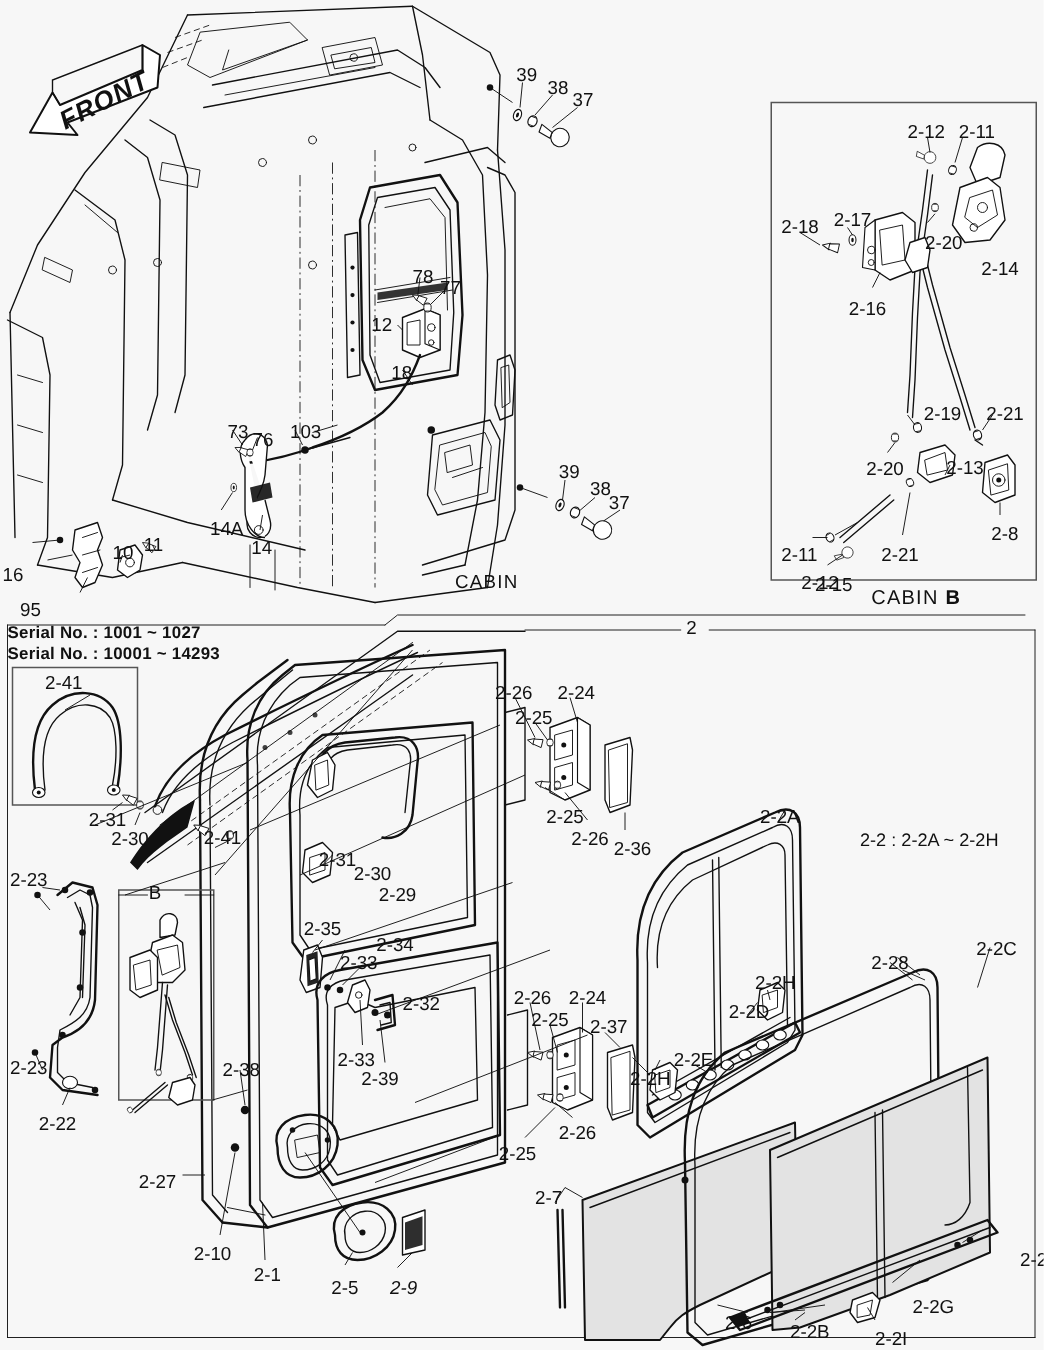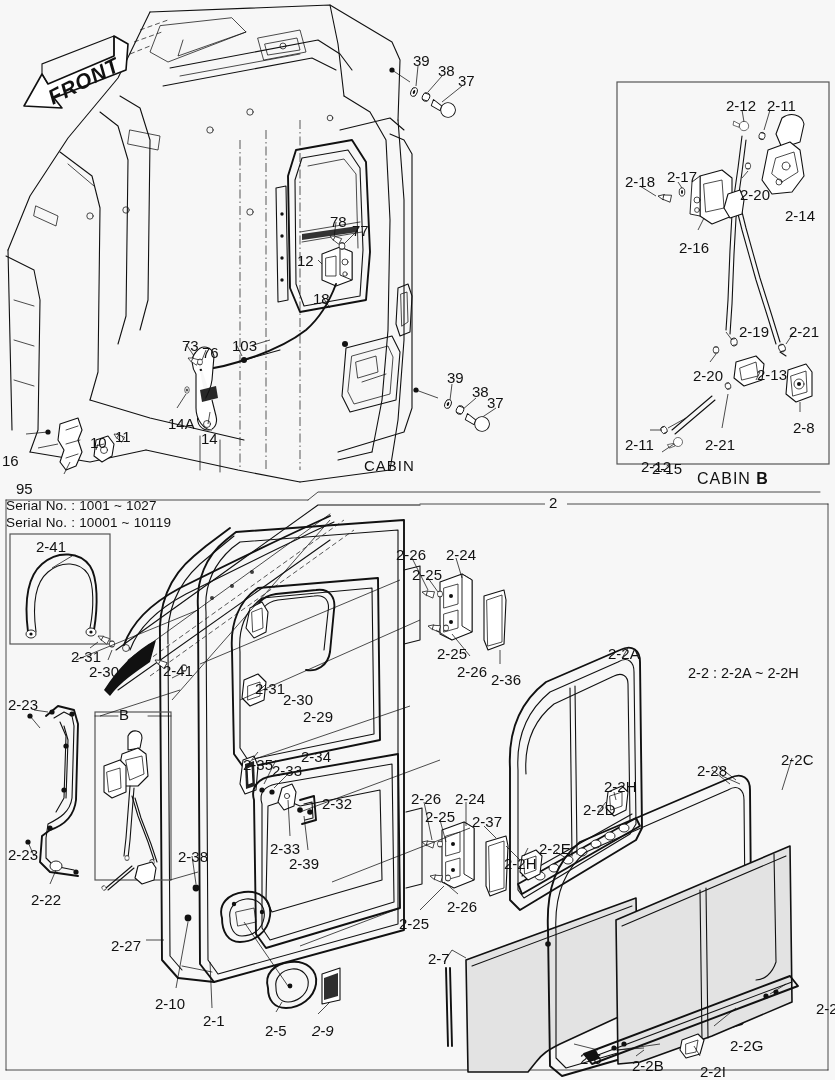--- a/index.html
+++ b/index.html
@@ -7,21 +7,21 @@
   body{font-family:"Liberation Sans",sans-serif;}
   #sheet{
     position:relative;width:835px;height:1080px;
     background:#f7f7f7;overflow:hidden;
   }
   #sheet svg.art{position:absolute;left:0;top:0;width:835px;height:1080px;}
   .lbl{
     position:absolute;font-family:"Liberation Sans",sans-serif;
     font-size:15px;color:#111;white-space:nowrap;letter-spacing:0px;
   }
-  .lbl.ser{font-size:13.5px;letter-spacing:.2px;}
+  .lbl.ser{font-size:13.5px;letter-spacing:.2px;font-weight:bold;}
   .lbl.detail{font-size:16px;letter-spacing:1px;}
   .lbl.detail b{font-weight:bold;}
   .lbl.rng{font-size:14.5px;}
   .frontword{
     position:absolute;font-size:21px;font-style:italic;font-weight:bold;
     color:#111;font-family:"Liberation Sans",sans-serif;
     transform:rotate(-27deg);transform-origin:left top;letter-spacing:1px;
   }
   .cabinword{position:absolute;font-size:15px;letter-spacing:1px;color:#111;}
 </style>
@@ -640,21 +640,21 @@
 
   <svg style="position:absolute;left:18px;top:30px;width:118px;height:88px;">
     <path d="M96,6 L110,14 L108,40 L36,68 L44,78 L6,76 L24,44 L30,54 L96,26 Z" fill="#fff" stroke="#111" stroke-width="1.6" stroke-linejoin="round"></path>
     <path d="M96,6 L24,34 L24,44 M30,54 L24,44 M96,26 L96,6" fill="none" stroke="#111" stroke-width="1.1"></path>
   </svg>
   <div class="frontword" style="left:44px;top:88px;">FRONT</div>
 
   <div class="cabinword" style="left:364px;top:457px;">CABIN</div>
 
   <div class="lbl ser" style="left:6px;top:498px;">Serial No. : 1001 ~ 1027</div>
-  <div class="lbl ser" style="left:6px;top:515px;">Serial No. : 10001 ~ 10119</div>
+  <div class="lbl ser" style="left:6px;top:515px;">Serial No. : 10001 ~ 14293</div>
 
   <div style="position:absolute;left:545px;top:493px;width:22px;height:20px;background:#f7f7f7;"></div>
   <div class="lbl" style="left:549px;top:494px;">2</div>
 
   <div class="lbl detail" style="left:697px;top:470px;"><span>CABIN</span> <b>B</b></div>
 
   <div class="lbl" style="left:36px;top:538px;">2-41</div>
   <div class="lbl" style="left:119px;top:706px;">B</div>
   <div class="lbl rng" style="left:688px;top:665px;">2-2 : 2-2A ~ 2-2H</div>
 
@@ -707,21 +707,21 @@
       <div class="lbl" style="left: 608px; top: 645px;">2-2A</div>
       <div class="lbl" style="left: 71px; top: 648px;">2-31</div>
       <div class="lbl" style="left: 89px; top: 663px;">2-30</div>
       <div class="lbl" style="left: 163px; top: 662px;">2-41</div>
       <div class="lbl" style="left: 255px; top: 680px;">2-31</div>
       <div class="lbl" style="left: 283px; top: 691px;">2-30</div>
       <div class="lbl" style="left: 303px; top: 708px;">2-29</div>
       <div class="lbl" style="left: 8px; top: 696px;">2-23</div>
       <div class="lbl" style="left: 8px; top: 846px;">2-23</div>
       <div class="lbl" style="left: 31px; top: 891px;">2-22</div>
-      <div class="lbl" style="left: 243px; top: 756px;">2-35</div>
+      <div class="lbl" style="left: 243px; top: 735px;">2-35</div>
       <div class="lbl" style="left: 258px; top: 748px; margin-left: 43px;">2-34</div>
       <div class="lbl" style="left: 272px; top: 762px;">2-33</div>
       <div class="lbl" style="left: 322px; top: 795px;">2-32</div>
       <div class="lbl" style="left: 270px; top: 840px;">2-33</div>
       <div class="lbl" style="left: 289px; top: 855px;">2-39</div>
       <div class="lbl" style="left: 178px; top: 848px;">2-38</div>
       <div class="lbl" style="left: 111px; top: 937px;">2-27</div>
       <div class="lbl" style="left: 155px; top: 995px;">2-10</div>
       <div class="lbl" style="left: 203px; top: 1012px;">2-1</div>
       <div class="lbl" style="left: 265px; top: 1022px;">2-5</div>

